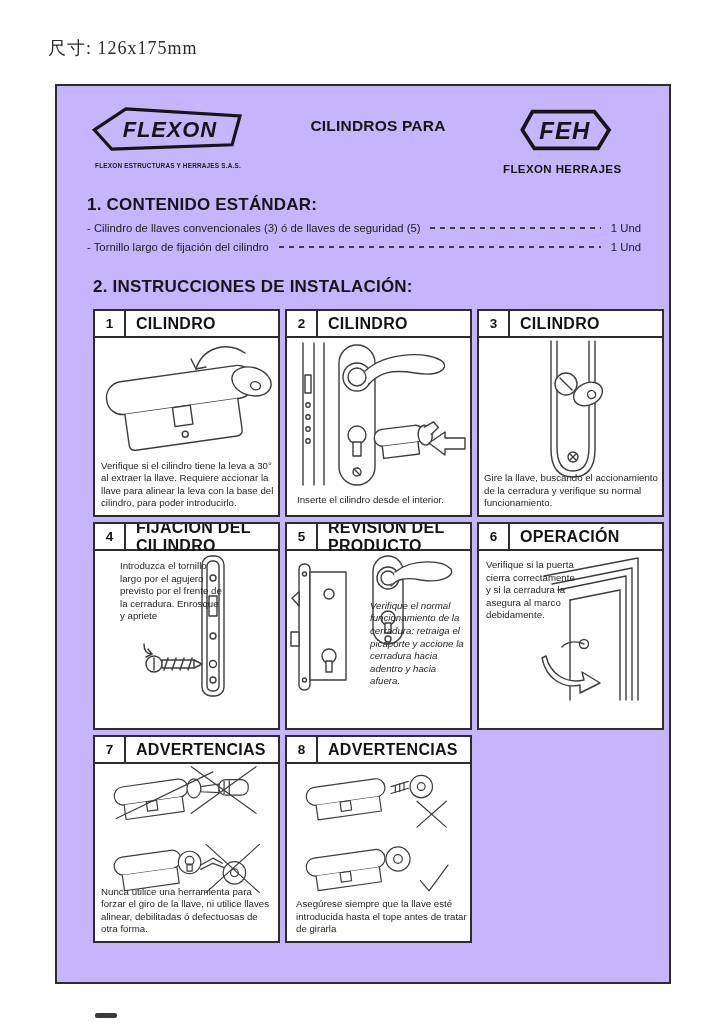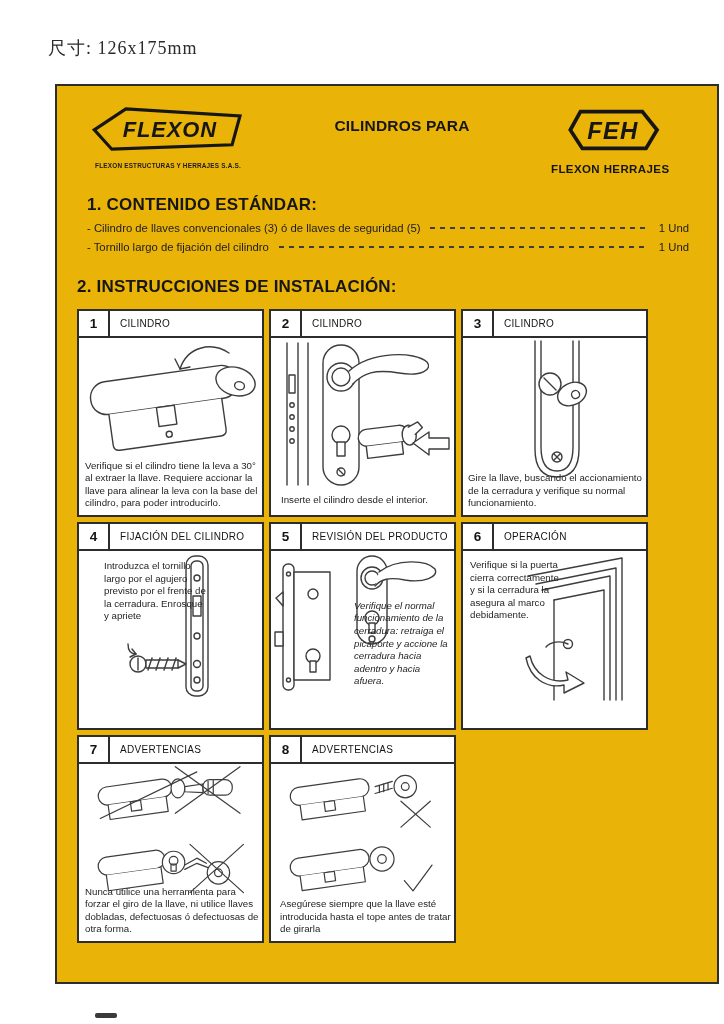--- a/index.html
+++ b/index.html
@@ -3,50 +3,50 @@
 <meta charset="utf-8">
 <style>
   * { margin:0; padding:0; box-sizing:border-box; }
   html,body { width:724px; height:1024px; background:#ffffff; overflow:hidden;
               font-family:"Liberation Sans", sans-serif; color:#222; }
   .page { position:relative; width:724px; height:1024px; background:#fff; }
 
   .size-label { position:absolute; left:48px; top:36px; font-family:"Liberation Serif", serif;
                 font-size:18px; color:#2b2b2b; letter-spacing:1px; }
 
-  .sheet { position:absolute; left:55px; top:84px; width:664px; height:900px;
-           border:2px solid #2d2d2d; background:#eab308; }
+  .sheet { position:absolute; left:55px; top:84px; width:616px; height:900px;
+           border:2px solid #2d2d2d; background:#c4b5fd; }
 
   
   .hdr { display:flex; align-items:flex-start; padding:16px 16px 0 26px; }
   .brand-left { width:170px; text-align:center; }
   .brand-left .sub { font-size:6.4px; font-weight:bold; letter-spacing:.2px; margin-top:2px; color:#1c1c1c; }
   .hdr-title { flex:1; text-align:center; font-weight:bold; font-size:15.5px; line-height:1.3;
                margin-top:14px; letter-spacing:.2px; color:#151515; }
   .brand-right { width:150px; margin-top:4px; }
   .brand-right .sub { font-size:11.5px; font-weight:bold; letter-spacing:.4px; margin-top:5px; color:#151515; }
 
   
   .sec1 { padding:20px 28px 0 30px; }
   .sec-heading { font-weight:bold; font-size:17px; color:#161616; letter-spacing:.2px; }
   .content-item { display:flex; align-items:center; font-size:11.3px; margin-top:7px; color:#202020; }
   .content-item .lbl { white-space:nowrap; }
   .leader { flex:1; height:2px; margin:0 10px; align-self:center;
             background-image:repeating-linear-gradient(to right,#3c3c3c 0 5px,transparent 5px 10px); }
   .qty { white-space:nowrap; }
 
   
-  .sec2 { padding:24px 0 0 20px; }
+  .sec2 { padding:24px 0 0 36px; }
   .steps { display:grid; grid-template-columns:repeat(3,187px); grid-auto-rows:208px; gap:5px; margin-top:12px; }
   .step { position:relative; border:2px solid #2d2d2d; background:#fff; overflow:hidden; }
   .step-hd { display:flex; height:27px; border-bottom:2px solid #2d2d2d; }
   .step-num { width:31px; border-right:2px solid #2d2d2d; display:flex; align-items:center; justify-content:center;
               font-weight:bold; font-size:13.5px; color:#141414; }
-  .step-title { flex:1; display:flex; align-items:center; padding-left:10px; font-weight:normal;
-                font-size:10px; letter-spacing:.3px; color:#141414; }
+  .step-title { flex:1; display:flex; align-items:center; padding-left:10px; font-weight:bold;
+                font-size:16px; letter-spacing:.3px; color:#141414; }
   .cap { position:absolute; font-size:9.7px; line-height:1.3; color:#242424; }
   .cap-b1 { left:6px; right:3px; bottom:5px; }
   .cap-b2 { left:10px; right:4px; bottom:8px;margin-top:32px; }
   .cap-b3 { left:5px; right:2px; bottom:5px;margin-top:16px; }
   .cap-b4 { top:36px; left:25px; width:102px; }
   .cap-b5 { right:4px; bottom:40px; width:96px;font-style:italic; }
   .cap-b6 { top:35px; left:7px; width:94px; }
   .cap-b7 { left:6px; right:3px; bottom:5px; }
   .cap-b8 { left:9px; right:3px; bottom:5px; }
 
@@ -287,21 +287,21 @@
               <circle cx="93" cy="23" r="5"></circle>
                 <rect x="90" y="27" width="6" height="8"></rect>
               <path class="fw" d="M106,28 L120,20 L131,26"></path>
               <path d="M106,33 L120,26 L133,31"></path>
               <circle class="fw" cx="145" cy="37" r="13"></circle>
                 <circle cx="145" cy="37" r="4.5"></circle>
               <line x1="112" y1="4" x2="174" y2="60"></line>
                 <line x1="174" y1="4" x2="112" y2="60"></line>
             </g>
           </svg>
-          <div class="cap cap-b7">Nunca utilice una herramienta para forzar el giro de la llave, ni utilice llaves dobladas, defectuosas ó defectuosas de otra forma.</div>
+          <div class="cap cap-b7">Nunca utilice una herramienta para forzar el giro de la llave, ni utilice llaves alinear, debilitadas ó defectuosas de otra forma.</div>
         </div>
 
         <div class="step">
           <div class="step-hd">
             <div class="step-num">8</div>
             <div class="step-title">ADVERTENCIAS</div>
           </div>
           <svg class="ill" style="left:2px; top:28px;" width="180" height="138" viewBox="0 0 180 160">
             <g>
               <g transform="rotate(-8 58 36)">

